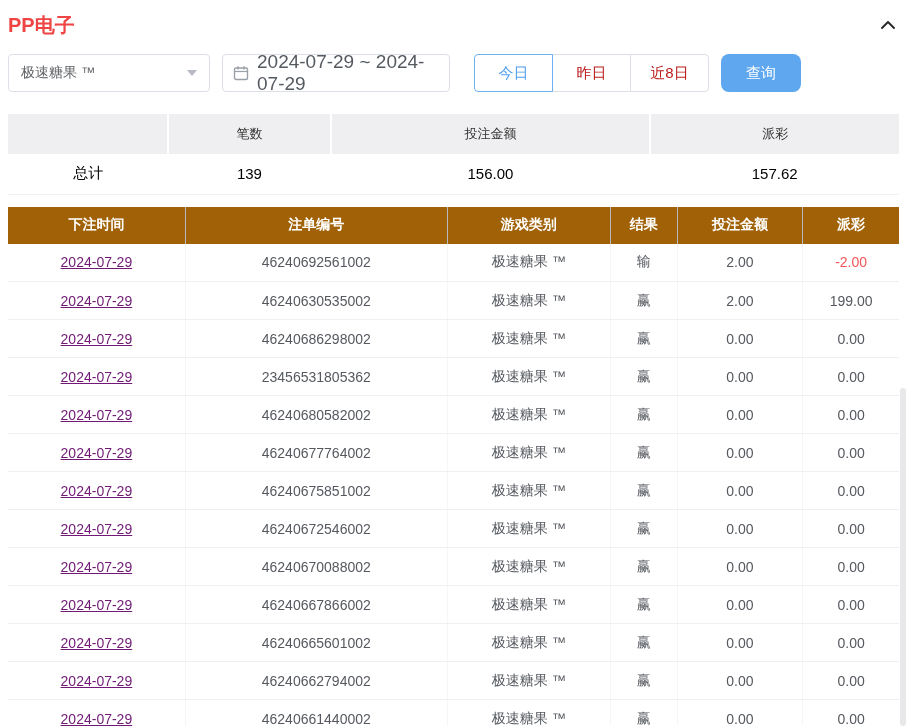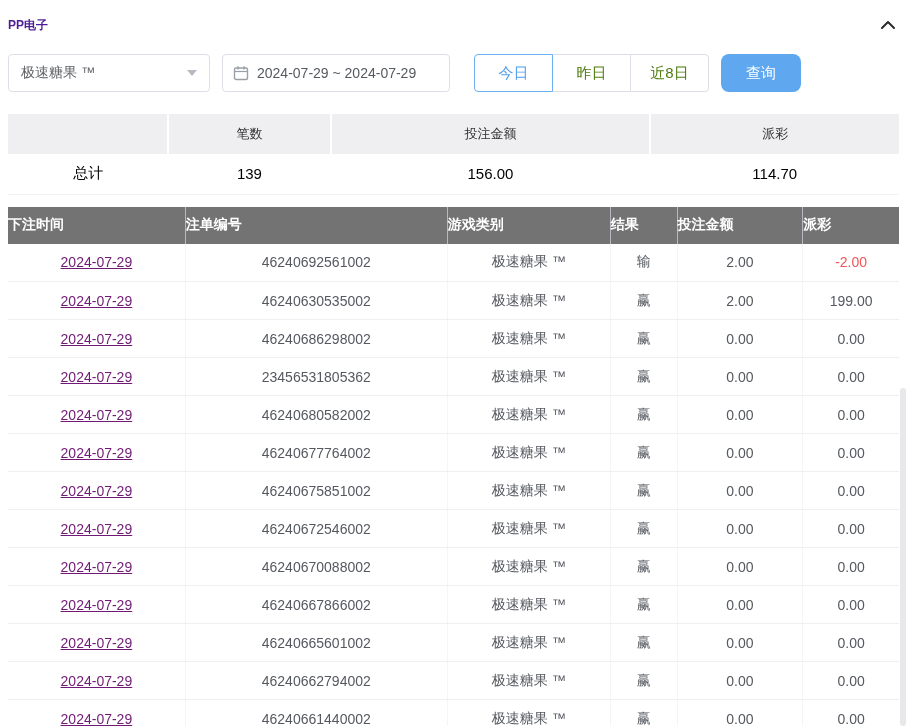--- a/index.html
+++ b/index.html
@@ -13,21 +13,21 @@
   }
   .page { padding:8px 8px 0 8px; }
 
   
   .panel-header {
     height:34px;
     display:flex;
     align-items:center;
     justify-content:space-between;
   }
-  .panel-title { font-size:12px; font-weight:bold; color:#4c1d95; }
+  .panel-title { font-size:20px; font-weight:bold; color:#ef4444; }
   .collapse-btn { width:22px; height:22px; display:flex; align-items:center; justify-content:center; cursor:pointer; }
 
   
   .filter-row { margin-top:12px; display:flex; align-items:center; }
   .select-box {
     width:202px; height:38px;
     border:1px solid #dcdfe6; border-radius:4px;
     display:flex; align-items:center; justify-content:space-between;
     padding:0 12px; font-size:14px; color:#606266; cursor:pointer;
     background:#fff;
@@ -35,29 +35,29 @@
   .caret-down {
     width:0; height:0;
     border-left:5px solid transparent; border-right:5px solid transparent;
     border-top:6px solid #b6bac2;
   }
   .date-box {
     margin-left:12px;
     width:228px; height:38px;
     border:1px solid #dcdfe6; border-radius:4px;
     display:flex; align-items:center;
-    padding:0 10px; font-size:14px; color:#555a61;
+    padding:0 10px; font-size:19px; color:#555a61;
     background:#fff; cursor:text;
   }
   .date-box .cal-icon { margin-right:8px; display:flex; }
   .btn-group { margin-left:12px; display:flex; }
   .qb {
     width:79px; height:38px;
     background:#fff; border:1px solid #dcdfe6;
-    font-size:15px; color:#4d7c0f; cursor:pointer;
+    font-size:15px; color:#b91c1c; cursor:pointer;
     margin-left:-1px; position:relative;
     font-family:inherit;
   }
   .qb:first-child { margin-left:12px; border-radius:4px 0 0 4px; }
   .qb:last-child { border-radius:0 4px 4px 0; }
   .qb.active { border-color:#6eb1f3; color:#4f9fee; z-index:2; }
   .query-btn {
     margin-left:12px;
     width:80px; height:38px;
     background:#5fa8f0; border:none; border-radius:8px;
@@ -78,22 +78,22 @@
     border-bottom:1px solid #f2f2f2; background:#fff;
   }
   .summary col.c1 { width:18%; }
   .summary col.c2 { width:18.2%; }
   .summary col.c3 { width:35.9%; }
   .summary col.c4 { width:27.9%; }
 
   
   .records { margin-top:12px; }
   .records th {
-    background:#737373; color:#fff; height:37px;
-    font-size:14px; font-weight:bold; text-align:left;
+    background:#a16207; color:#fff; height:37px;
+    font-size:14px; font-weight:bold; text-align:center;
     border-left:1px solid #b6b9c0;
   }
   .records th:first-child { border-left:none; }
   .records td {
     height:38px; font-size:14px; color:#55595f; text-align:center;
     border-bottom:1px solid #efefef; border-left:1px solid #f5f5f5;
     background:#fff;
   }
   .records td:first-child { border-left:none; color:#701a75;text-decoration:underline; }
   .records td.neg { color:#f25558; }
@@ -165,21 +165,21 @@
         <th>笔数</th>
         <th>投注金额</th>
         <th>派彩</th>
       </tr>
     </thead>
     <tbody>
       <tr>
         <td>总计</td>
         <td>139</td>
         <td>156.00</td>
-        <td>114.70</td>
+        <td>157.62</td>
       </tr>
     </tbody>
   </table>
 
   <table class="records">
     <colgroup>
         <col class="c1">
         <col class="c2">
         <col class="c3">
         <col class="c4">

